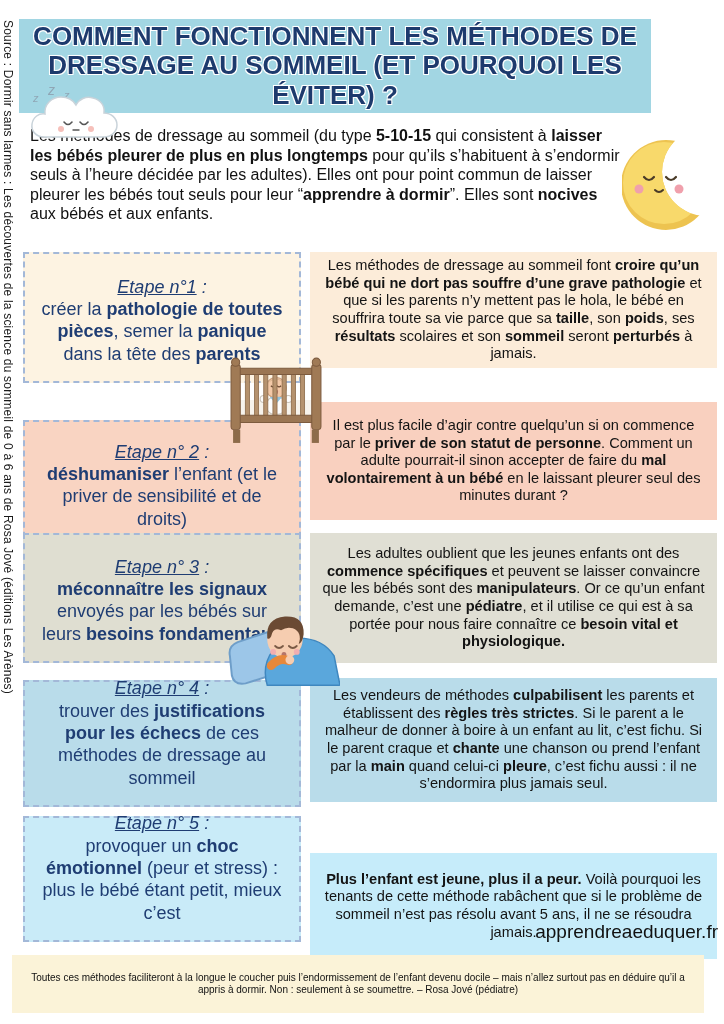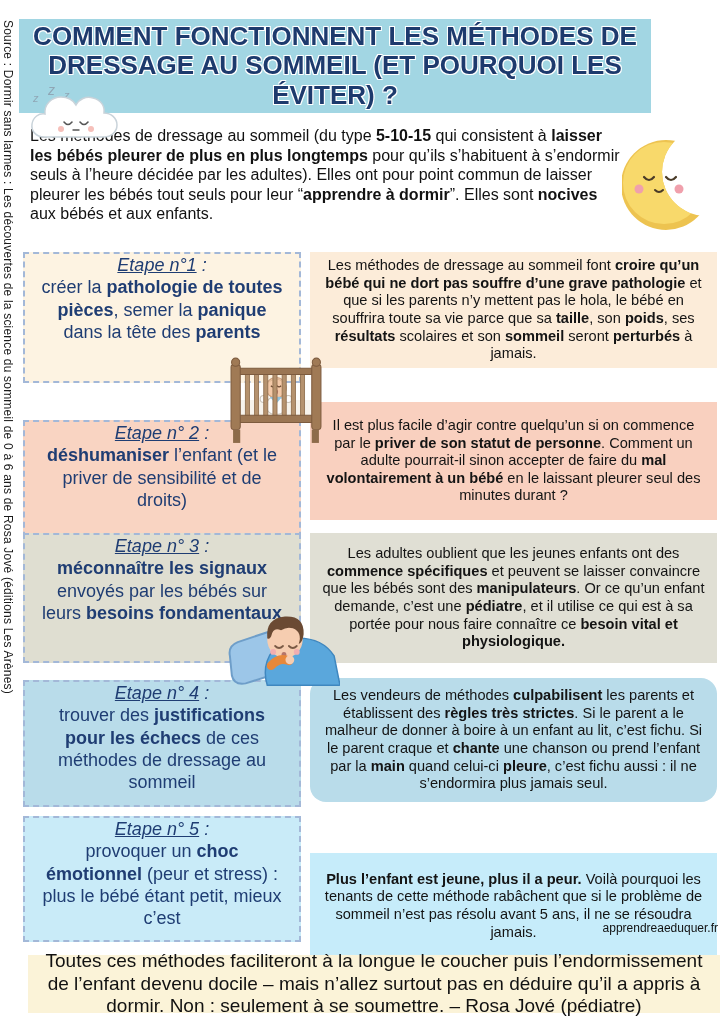--- a/index.html
+++ b/index.html
@@ -10,41 +10,41 @@
         font-size:12px;color:#1a1a1a;letter-spacing:.2px;white-space:nowrap;}
   
   .banner{position:absolute;left:19px;top:19px;width:632px;height:94px;background:#a2d6e3;
         display:flex;align-items:center;justify-content:center;text-align:center;}
   .banner h1{margin:0;padding:0 14px;font-size:26px;line-height:1.13;font-weight:700;color:#1d3a6d;
         text-shadow:1px 1px 0 #fff,-1px 1px 0 #fff,1px -1px 0 #fff,-1px -1px 0 #fff;}
   
   .intro{position:absolute;left:30px;top:126px;width:592px;font-size:16px;line-height:1.22;color:#111;}
   
   .step-left{position:absolute;left:23px;width:278px;border:2px dashed #a3b8d8;box-sizing:border-box;
-        color:#1f3d73;text-align:center;display:flex;flex-direction:column;justify-content:flex-start;
-        padding:0 12px;font-size:18px;line-height:1.24;}
+        color:#1f3d73;text-align:center;display:flex;flex-direction:column;justify-content:flex-end;
+        padding:16px 12px;font-size:18px;line-height:1.24;}
   .step-right{position:absolute;left:310px;width:407px;box-sizing:border-box;color:#141414;
         text-align:center;display:flex;align-items:center;padding:4px 11px;font-size:14.6px;line-height:1.21;}
   .step-right > div{width:100%;}
   .step-heading{font-style:italic;}
   .sL0{top:252px;height:131px}.sR0{top:252px;height:116px}
   .sL1{top:392px;height:128px}.sR1{top:402px;height:118px}
   .sL2{top:533px;height:130px}.sR2{top:533px;height:130px}
   .sL3{top:680px;height:127px}.sR3{top:678px;height:124px}
   .sL4{top:816px;height:126px}.sR4{top:853px;height:106px}
   
   .cloud{position:absolute;left:28px;top:84px;width:94px;height:58px;z-index:4;}
   .moon{position:absolute;left:622px;top:128px;width:96px;height:110px;z-index:4;}
   .crib{position:absolute;left:229px;top:353px;width:94px;height:92px;z-index:5;}
   .child{position:absolute;left:224px;top:606px;width:116px;height:80px;z-index:5;}
   
-  .website{position:absolute;right:6px;top:921px;font-size:12px;color:#111;}
-  .footer{position:absolute;left:28px;top:955px;width:692px;height:58px;background:#fbf3d8;
+  .website{position:absolute;right:6px;top:921px;font-size:19px;color:#111;}
+  .footer{position:absolute;left:12px;top:955px;width:692px;height:58px;background:#fbf3d8;
         box-sizing:border-box;display:flex;align-items:center;justify-content:center;text-align:center;
-        font-size:19px;line-height:1.2;color:#111;padding:2px 10px;}
+        font-size:10px;line-height:1.2;color:#111;padding:2px 10px;}
 </style>
 </head>
 <body>
 
 <div class="page">
 
   <div class="source-note">Source : Dormir sans larmes : Les découvertes de la science du sommeil de 0 à 6 ans de Rosa Jové (éditions Les Arènes)</div>
 
   <div class="banner" style="background: rgb(162, 214, 227);">
     <h1 style="color: rgb(29, 58, 109);">COMMENT FONCTIONNENT LES MÉTHODES DE DRESSAGE AU SOMMEIL (ET POURQUOI LES ÉVITER) ?</h1>
@@ -106,21 +106,21 @@
     <div class="step-right sR2" style="background: rgb(224, 223, 212);">
       <div><span>Les adultes oublient que les jeunes enfants ont des </span><b>commence spécifiques</b><span> et peuvent se laisser convaincre que les bébés sont des </span><b>manipulateurs</b><span>. Or ce qu’un enfant demande, c’est une </span><b>pédiatre</b><span>, et il utilise ce qui est à sa portée pour nous faire connaître ce </span><b>besoin vital et physiologique.</b></div>
     </div>
   </div>
 
   <div>
     <div class="step-left sL3" style="background: rgb(185, 220, 234);">
       <div class="step-heading"><u>Etape n° 4</u><span> :</span></div>
       <div><span>trouver des </span><b>justifications pour les échecs</b><span> de ces méthodes de dressage au sommeil</span></div>
     </div>
-    <div class="step-right sR3" style="background: rgb(185, 220, 234); border-radius: 16px;">
+    <div class="step-right sR3" style="background: rgb(185, 220, 234);">
       <div><span>Les vendeurs de méthodes </span><b>culpabilisent</b><span> les parents et établissent des </span><b>règles très strictes</b><span>. Si le parent a le malheur de donner à boire à un enfant au lit, c’est fichu. Si le parent craque et </span><b>chante</b><span> une chanson ou prend l’enfant par la </span><b>main</b><span> quand celui-ci </span><b>pleure</b><span>, c’est fichu aussi : il ne s’endormira plus jamais seul.</span></div>
     </div>
   </div>
 
   <div>
     <div class="step-left sL4" style="background: rgb(201, 235, 248);">
       <div class="step-heading"><u>Etape n° 5</u><span> :</span></div>
       <div><span>provoquer un </span><b>choc émotionnel</b><span> (peur et stress) : plus le bébé étant petit, mieux c’est</span></div>
     </div>
     <div class="step-right sR4" style="background: rgb(198, 236, 250);">

